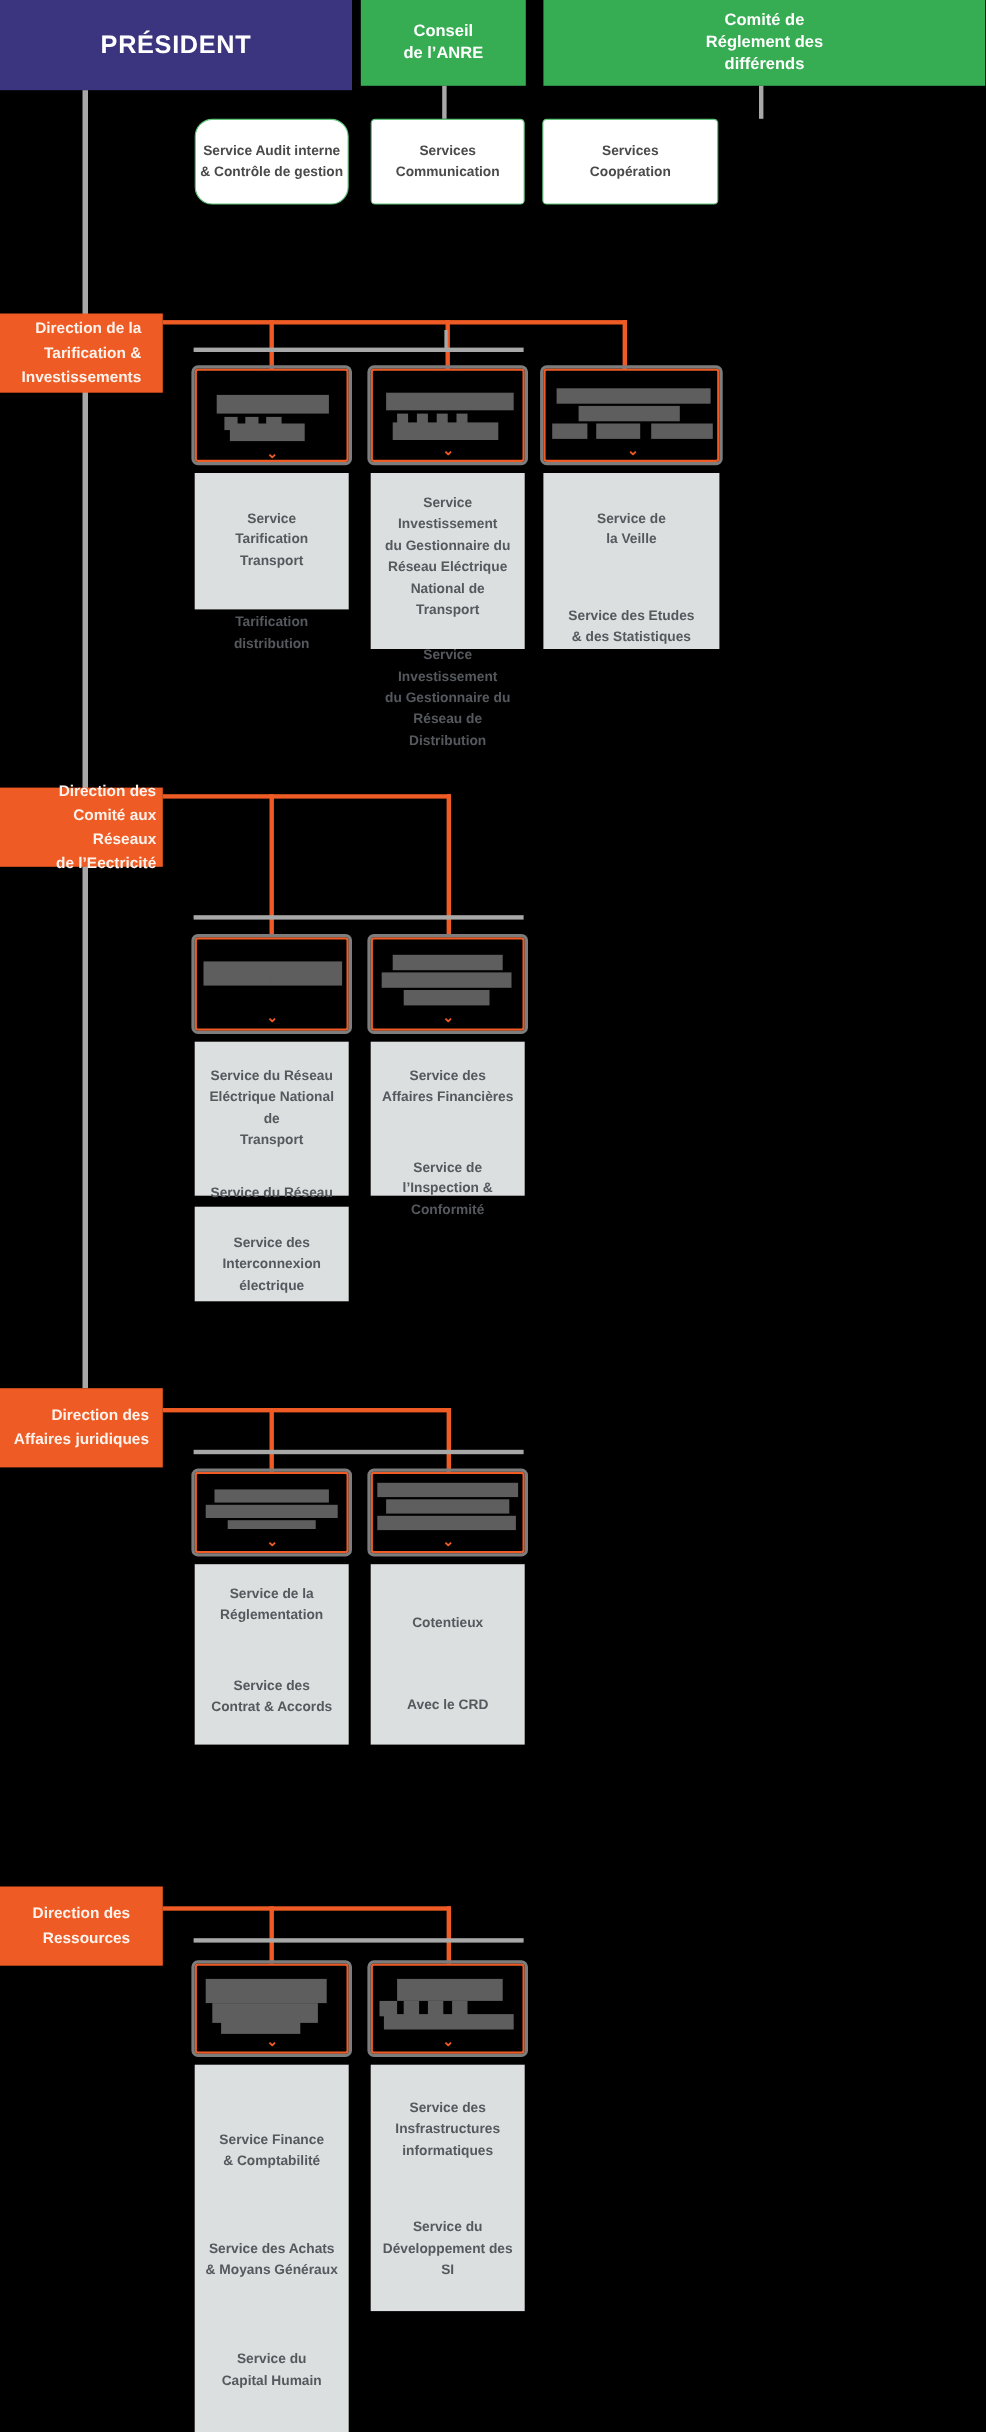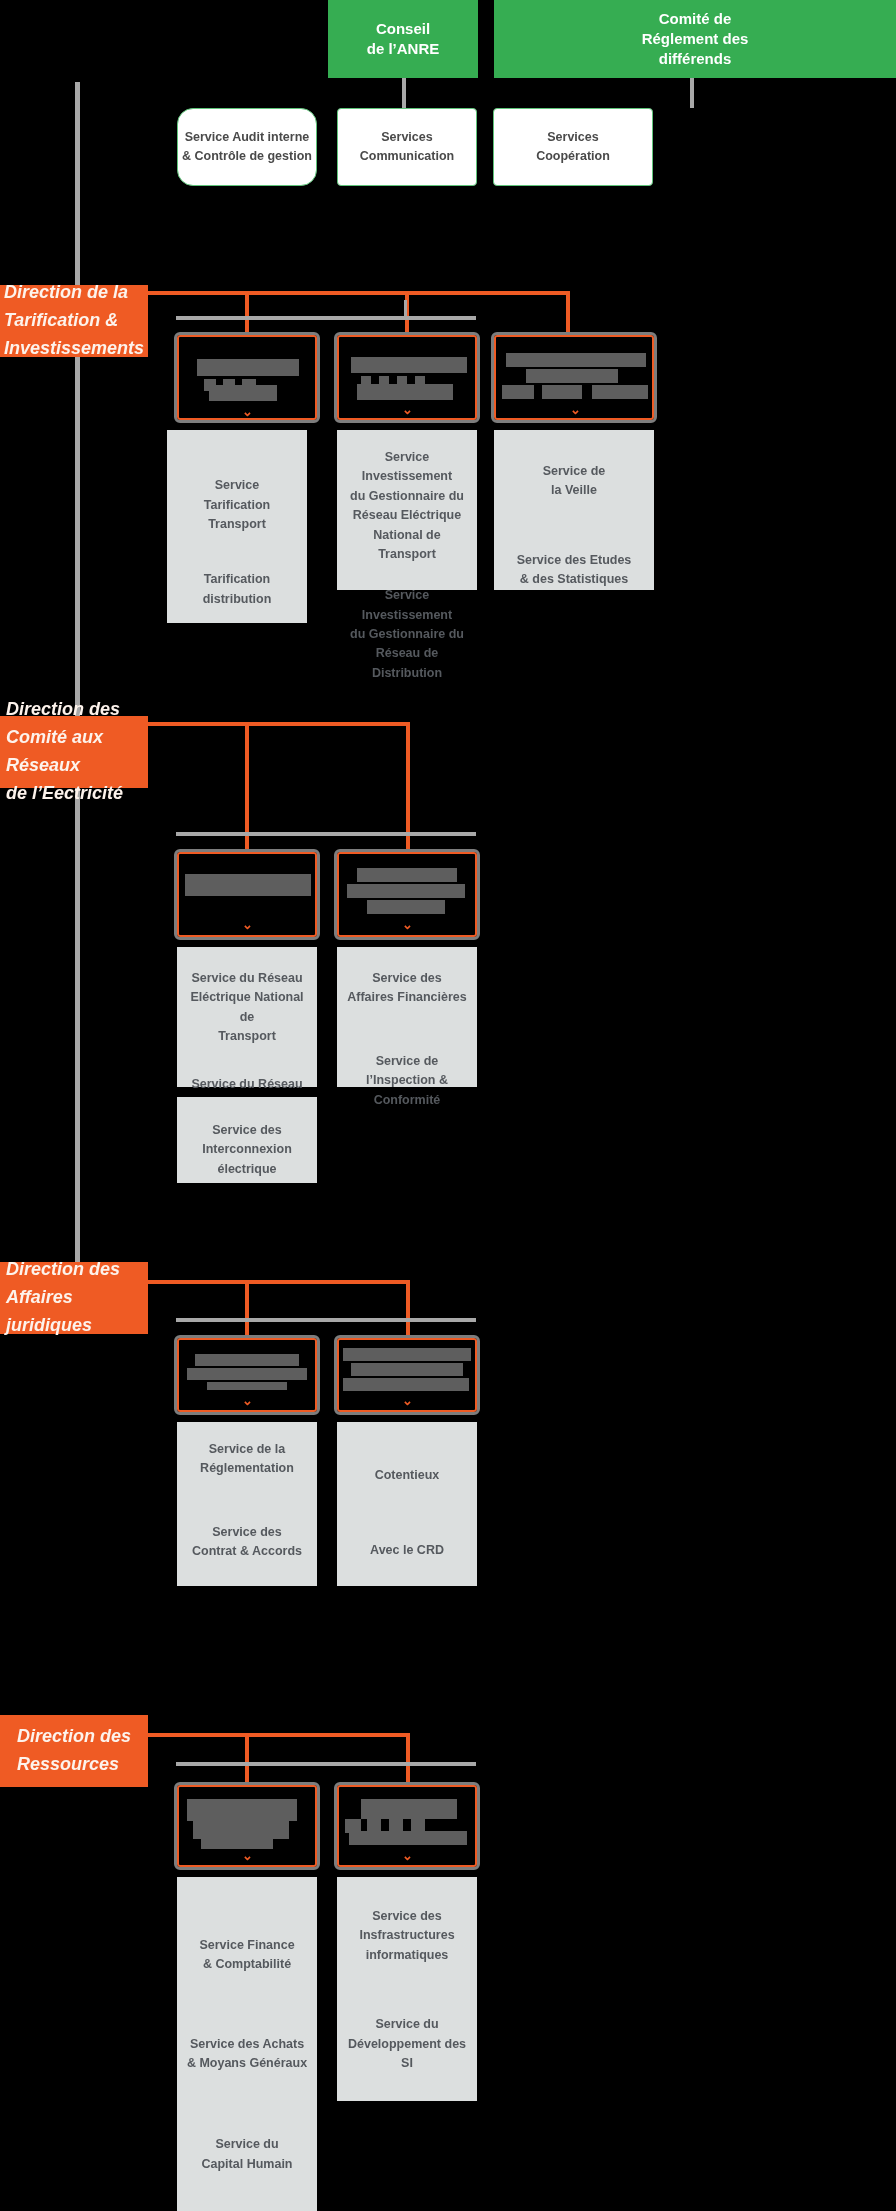--- a/index.html
+++ b/index.html
@@ -53,27 +53,26 @@
     line-height: 1.5;
     padding: 4px;
   }
 
   
   .dir-box {
     background: #ef5b24;
     display: flex;
     align-items: center;
     justify-content: center;
-    text-align: left;
+    text-align: right;
     color: #fdf3ec;
-    font-size: 18px;
+    font-size: 14px;
     font-weight: bold;
     line-height: 1.55;
     padding: 6px;
-    font-style: italic;
   }
 
   
   .redact-box {
     background: #000000;
     border: 2.5px solid #ef5b24;
     border-radius: 3px;
     outline: 3px solid #7d7d7d;
     outline-offset: 0px;
     overflow: hidden;
@@ -108,20 +107,23 @@
 
   
   .ln-gray { position: absolute; background: #a8a8a8; }
   .ln-orange { position: absolute; background: #ef5b24; }
 </style>
 </head>
 <body>
 
 <div id="chart">
 
+  <div class="abs hdr hdr-president" style="left:0px; top:0px; width:320px; height:82px;">
+    <span>PRÉSIDENT</span>
+  </div>
 
   <div class="abs hdr hdr-green" style="left:494px; top:0px; width:402px; height:78px;">
     <div>
       <div>Comité de</div>
       <div>Réglement des</div>
       <div>différends</div>
     </div>
   </div>
 
   <div class="abs hdr hdr-green" style="left:328px; top:0px; width:150px; height:78px;">
@@ -198,21 +200,21 @@
     <div class="redact-inner">
       <div class="bar" style="left:10px; top:16px; width:140px; height:14px;"></div>
       <div class="bar" style="left:30px; top:32px; width:92px; height:14px;"></div>
       <div class="bar" style="left:6px; top:48px; width:32px; height:14px;"></div>
       <div class="bar" style="left:46px; top:48px; width:40px; height:14px;"></div>
       <div class="bar" style="left:96px; top:48px; width:56px; height:14px;"></div>
       <div class="caret" style="left:74px; top:66px;">⌄</div>
     </div>
   </div>
 
-  <div class="abs svc-panel" style="left:167px; top:430px; width:140px; height:193px; justify-content:flex-end;">
+  <div class="abs svc-panel" style="left:177px; top:430px; width:140px; height:124px; justify-content:space-between;">
     <div class="svc-item" style="margin-top:18px; white-space:pre-line;">Service
 Tarification
 Transport</div>
     <div class="svc-item" style="margin-top:36px; white-space:pre-line;">Tarification
 distribution</div>
   </div>
 
   <div class="abs svc-panel" style="left:337px; top:430px; width:140px; height:160px; justify-content:flex-start;">
     <div class="svc-item" style="margin-top:4px; white-space:pre-line;">Service Investissement
 du Gestionnaire du

